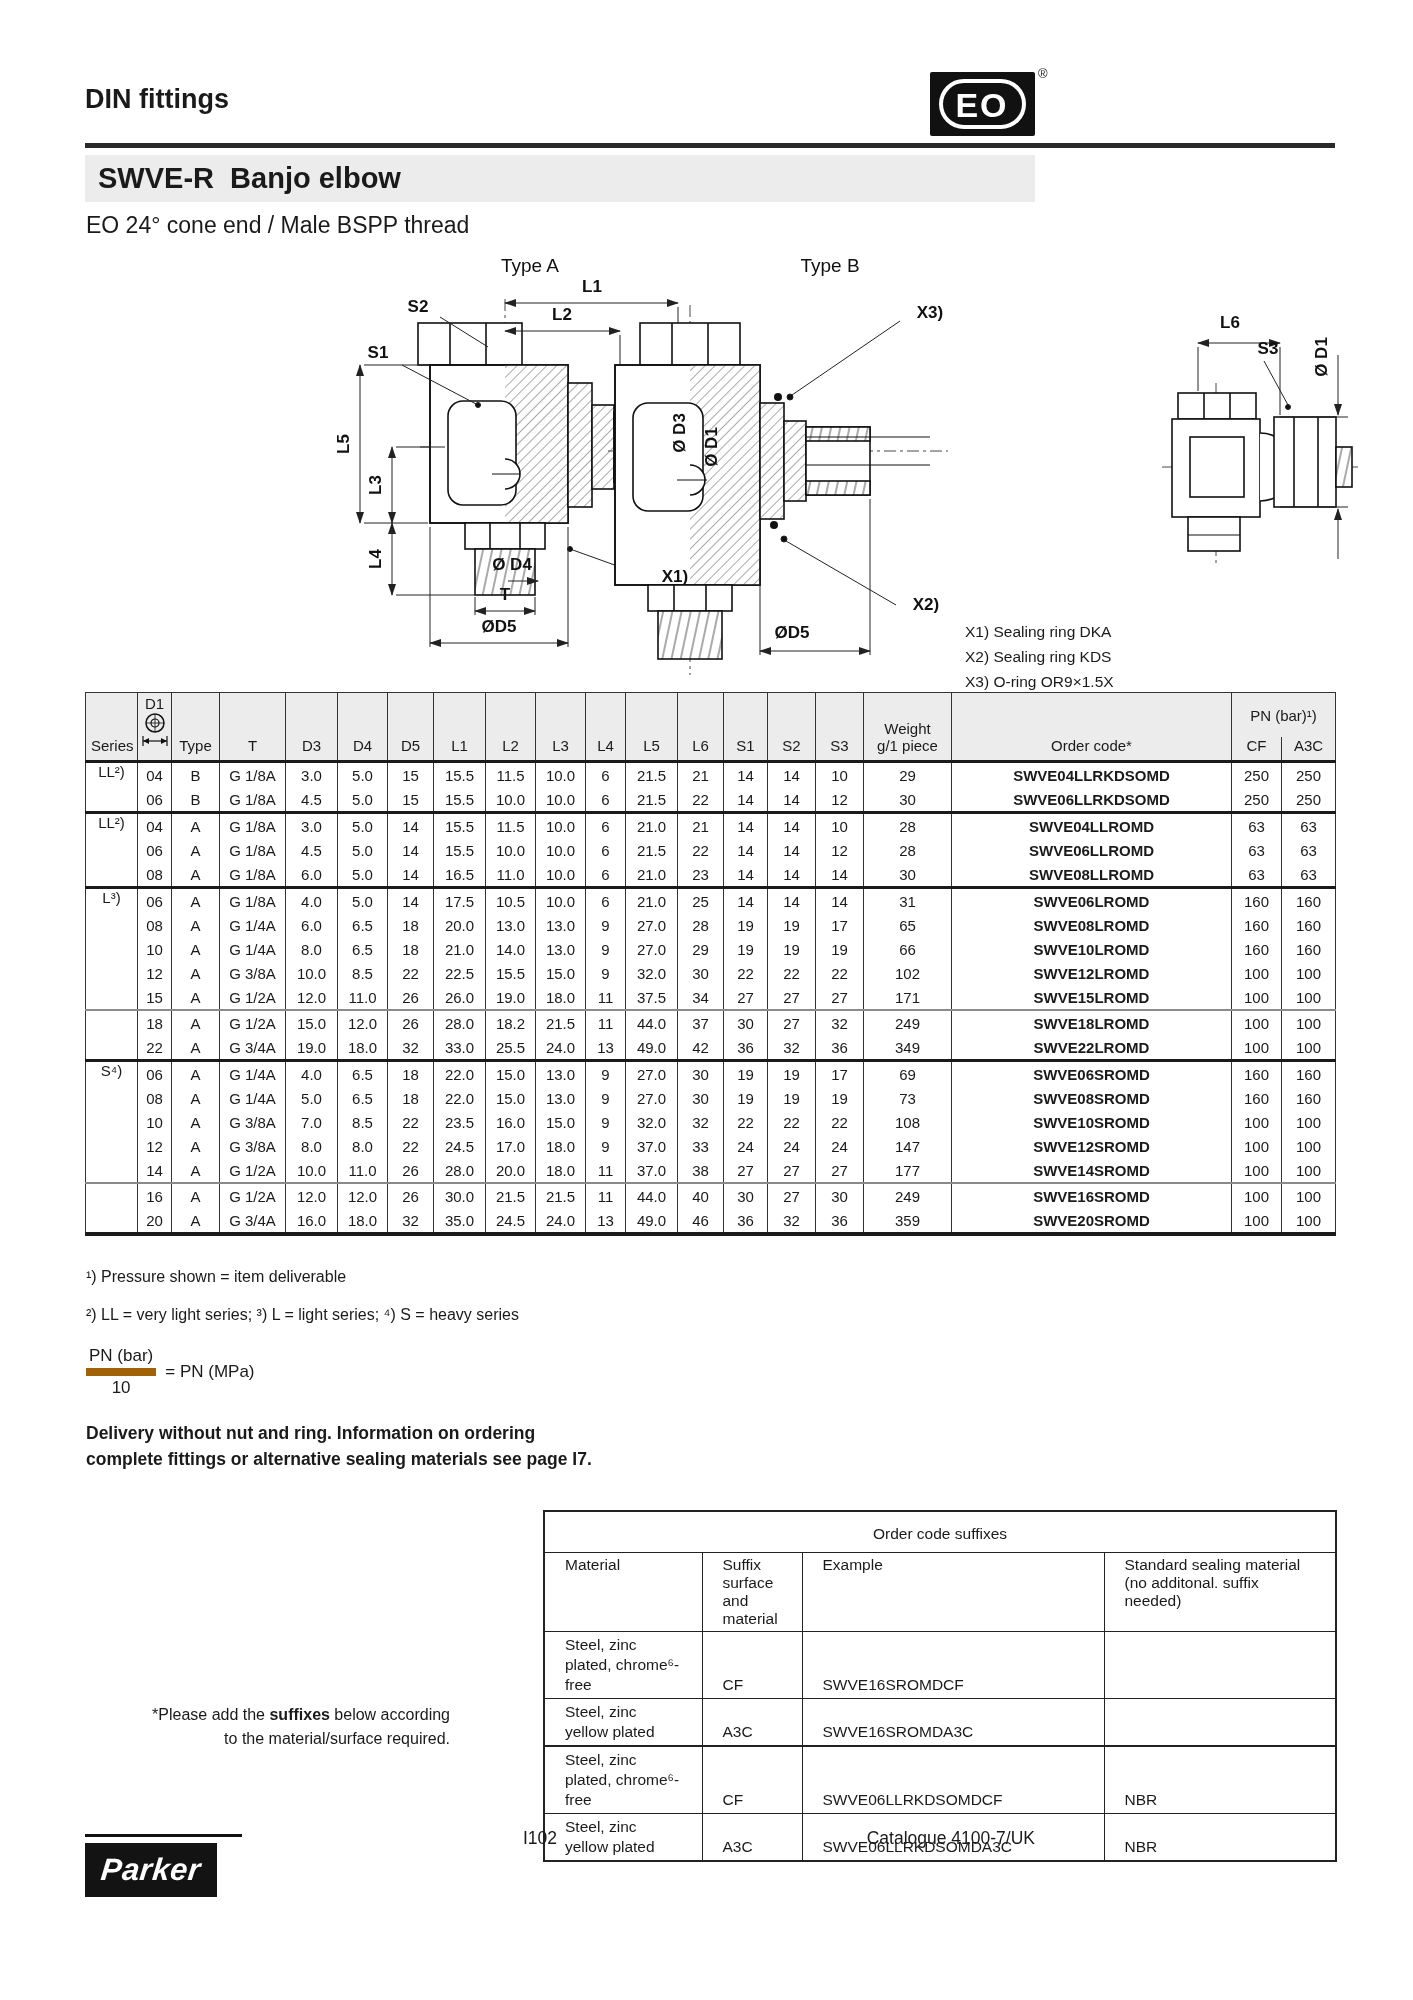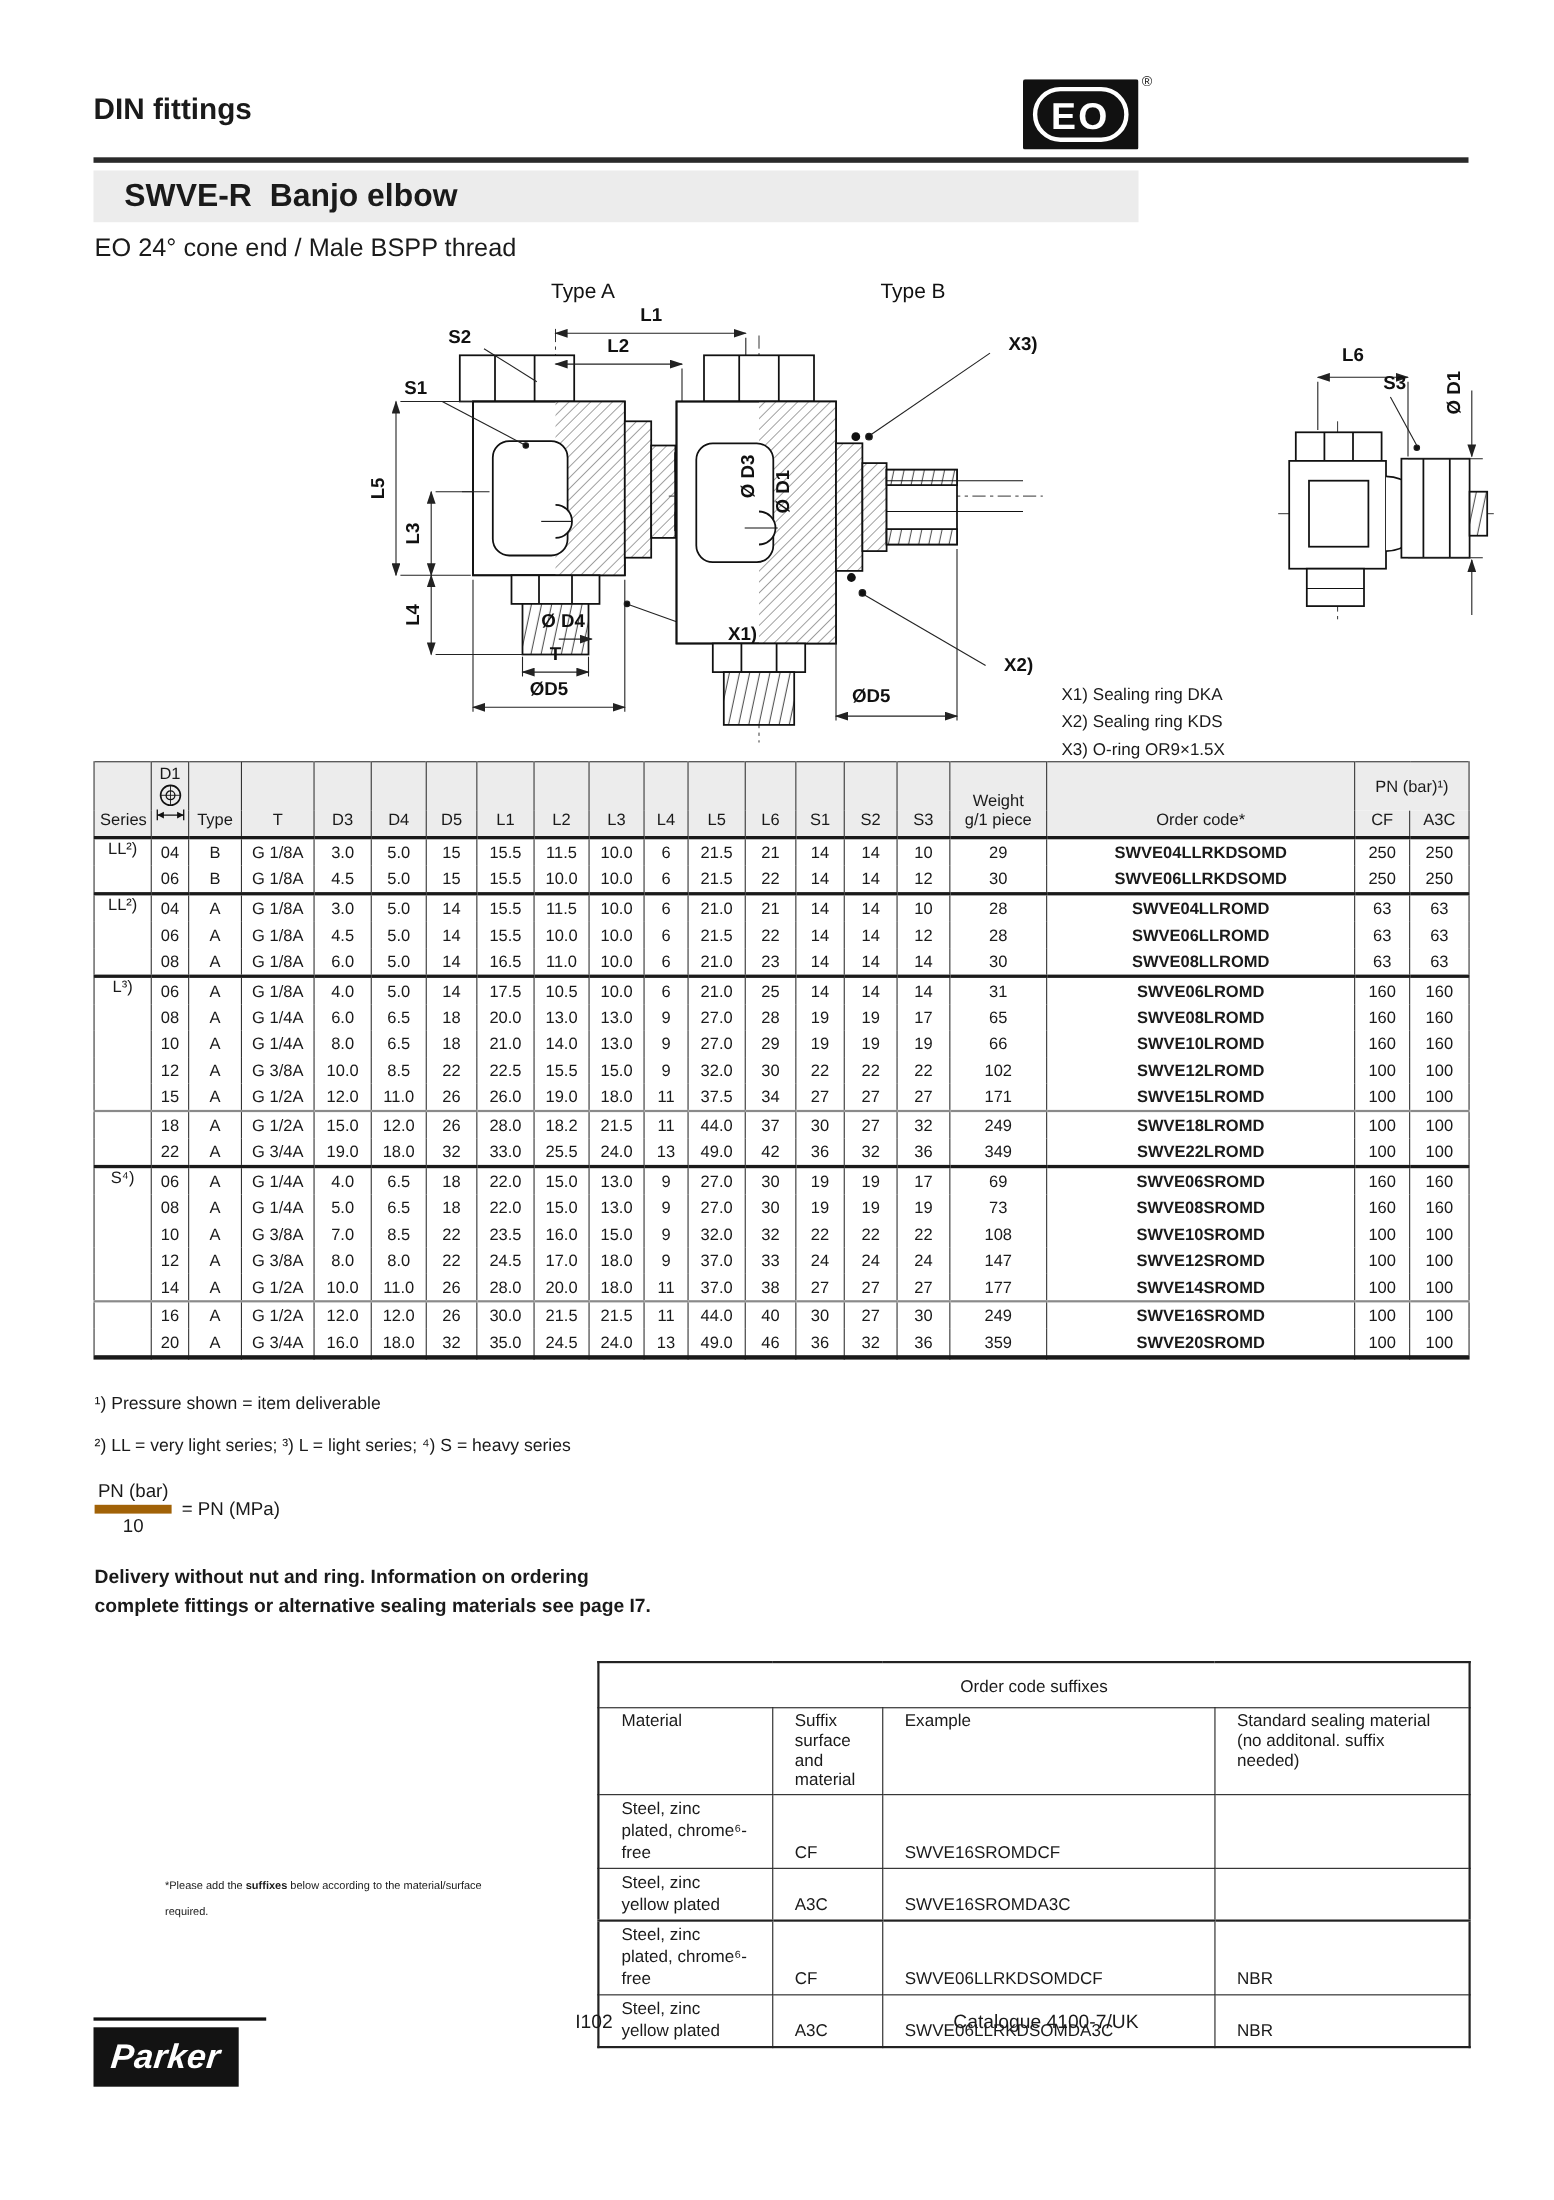--- a/index.html
+++ b/index.html
@@ -7,21 +7,21 @@
         font-family:"Liberation Sans",sans-serif;color:#1a1a1a;overflow:hidden;}
 
   
   .hd-title{position:absolute;left:85px;top:84px;font-size:27px;font-weight:bold;}
   .hd-rule{position:absolute;left:85px;top:143px;width:1250px;height:5px;background:#2a2a2a;}
   .eo-logo{position:absolute;left:930px;top:72px;width:105px;height:48px;}
   .eo-reg{position:absolute;left:1038px;top:66px;font-size:13px;}
 
   
   .banner{position:absolute;left:85px;top:155px;width:950px;height:47px;background:#ececec;
-          font-size:29px;font-weight:bold;line-height:47px;padding-left:28px;box-sizing:border-box;white-space:pre;}
+          font-size:29px;font-weight:bold;line-height:47px;padding-left:13px;box-sizing:border-box;white-space:pre;}
   .subtitle{position:absolute;left:86px;top:212px;font-size:23px;}
 
   
   .diagram{position:absolute;left:330px;top:255px;width:1060px;height:450px;}
   .ln{stroke:#111;stroke-width:1.6;fill:none;}
   .dm{stroke:#222;stroke-width:1;fill:none;}
   .cl{stroke:#333;stroke-width:0.9;stroke-dasharray:12 4 3 4;}
   .dlab{position:absolute;font-size:17px;color:#111;text-align:center;font-weight:bold;line-height:20px;}
   .tlab{position:absolute;font-size:19px;color:#111;text-align:center;font-weight:normal;}
   .vlab{transform:rotate(-90deg);}
@@ -50,21 +50,21 @@
   .fn1{position:absolute;left:86px;top:1268px;font-size:16px;}
   .fn2{position:absolute;left:86px;top:1306px;font-size:16px;}
   .frac-wrap{position:absolute;left:86px;top:1346px;display:flex;align-items:center;font-size:17px;}
   .frac{display:inline-block;text-align:center;}
   .frac .ft{border-bottom:8px solid #a16207;padding:0 3px 2px 3px;}
   .frac .fb{padding-top:2px;}
   .frac-rhs{margin-left:9px;}
   .delivery{position:absolute;left:86px;top:1420px;width:530px;font-size:17.5px;font-weight:bold;line-height:26px;}
 
   
-  .suffix-note{position:absolute;left:150px;top:1703px;width:300px;text-align:left;font-size:10px;line-height:24px;}
+  .suffix-note{position:absolute;left:150px;top:1703px;width:300px;text-align:right;font-size:16px;line-height:24px;}
   .suffix-tbl{position:absolute;left:543px;top:1510px;}
   table.sfx{border-collapse:collapse;table-layout:fixed;width:792px;font-size:15.5px;border:2px solid #222;}
   table.sfx th,table.sfx td{border:1px solid #222;padding:3px 20px;text-align:left;}
   td.sfx-cap{text-align:center !important;font-size:15.5px;padding:8px !important;}
   table.sfx th{font-weight:normal;vertical-align:top;}
   table.sfx tbody td{vertical-align:bottom;height:24px;line-height:20px;}
   table.sfx tr.heavy td{border-top:2px solid #222;}
 
   
   .ft-rule{position:absolute;left:85px;top:1834px;width:157px;height:3px;background:#111;}

